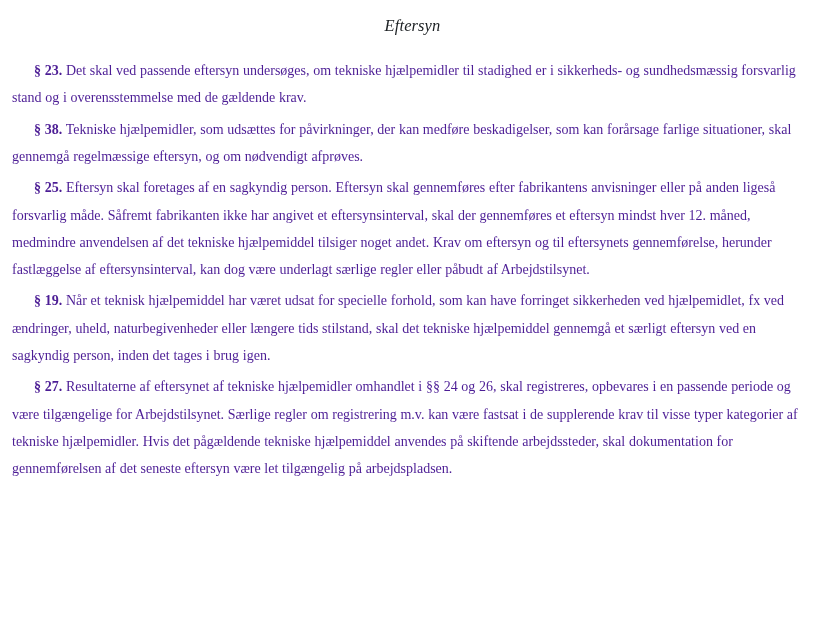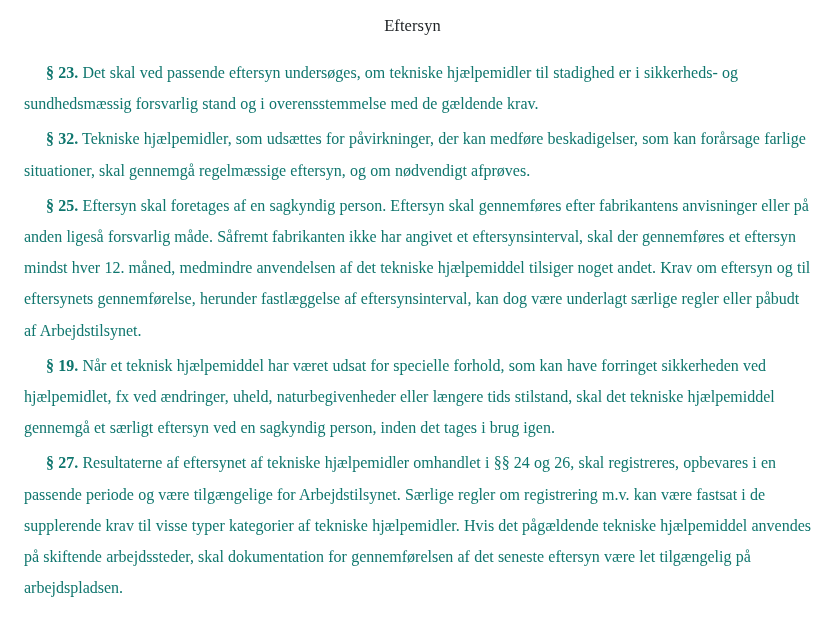--- a/index.html
+++ b/index.html
@@ -15,52 +15,53 @@
     overflow: hidden;
   }
   .page {
     box-sizing: border-box;
     width: 839px;
     height: 629px;
     padding: 14px 26px 0 12px;
   }
   .doc-title {
     text-align: center;
+    font-style: italic;
     font-size: 16.5px;
     line-height: 1.4;
     margin: 0 0 20px 0;
     color: #1c2023;
     letter-spacing: 0.1px;
   }
   .para {
-    font-size: 16px;
+    font-size: 14px;
     line-height: 1.95;
     text-align: left;
-    margin: 0 0 4px 12px;
+    margin: 0 0 4px 0;
     text-indent: 22px;
-    color: #0f766e;
+    color: #4c1d95;
     word-spacing: 0.2px;
   }
   .para .sec {
     font-weight: bold;
   }
 </style>
 </head>
 <body>
 
 <div class="page">
 
   <div class="doc-title">Eftersyn</div>
 
   <p class="para">
     <span class="sec">§ 23.</span><span> Det skal ved passende eftersyn undersøges, om tekniske hjælpemidler til stadighed er i sikkerheds- og sundhedsmæssig forsvarlig stand og i overensstemmelse med de gældende krav.</span>
   </p>
 
   <p class="para">
-    <span class="sec">§ 32.</span><span> Tekniske hjælpemidler, som udsættes for påvirkninger, der kan medføre beskadigelser, som kan forårsage farlige situationer, skal gennemgå regelmæssige eftersyn, og om nødvendigt afprøves.</span>
+    <span class="sec">§ 38.</span><span> Tekniske hjælpemidler, som udsættes for påvirkninger, der kan medføre beskadigelser, som kan forårsage farlige situationer, skal gennemgå regelmæssige eftersyn, og om nødvendigt afprøves.</span>
   </p>
 
   <p class="para">
     <span class="sec">§ 25.</span><span> Eftersyn skal foretages af en sagkyndig person. Eftersyn skal gennemføres efter fabrikantens anvisninger eller på anden ligeså forsvarlig måde. Såfremt fabrikanten ikke har angivet et eftersynsinterval, skal der gennemføres et eftersyn mindst hver 12. måned, medmindre anvendelsen af det tekniske hjælpemiddel tilsiger noget andet. Krav om eftersyn og til eftersynets gennemførelse, herunder fastlæggelse af eftersynsinterval, kan dog være underlagt særlige regler eller påbudt af Arbejdstilsynet.</span>
   </p>
 
   <p class="para">
     <span class="sec">§ 19.</span><span> Når et teknisk hjælpemiddel har været udsat for specielle forhold, som kan have forringet sikkerheden ved hjælpemidlet, fx ved ændringer, uheld, naturbegivenheder eller længere tids stilstand, skal det tekniske hjælpemiddel gennemgå et særligt eftersyn ved en sagkyndig person, inden det tages i brug igen.</span>
   </p>
 

